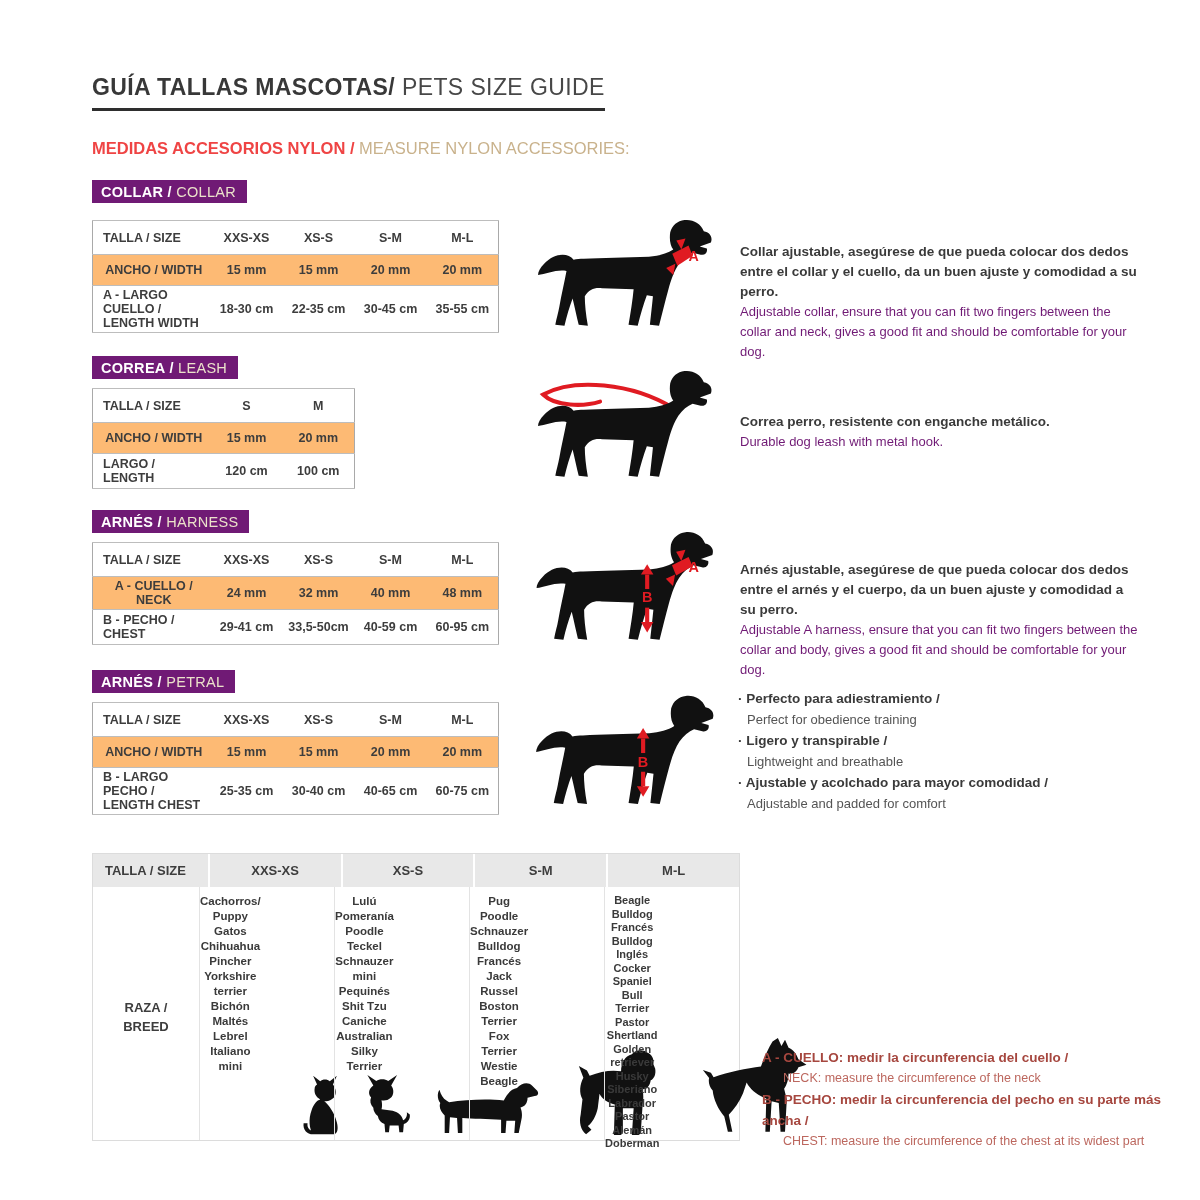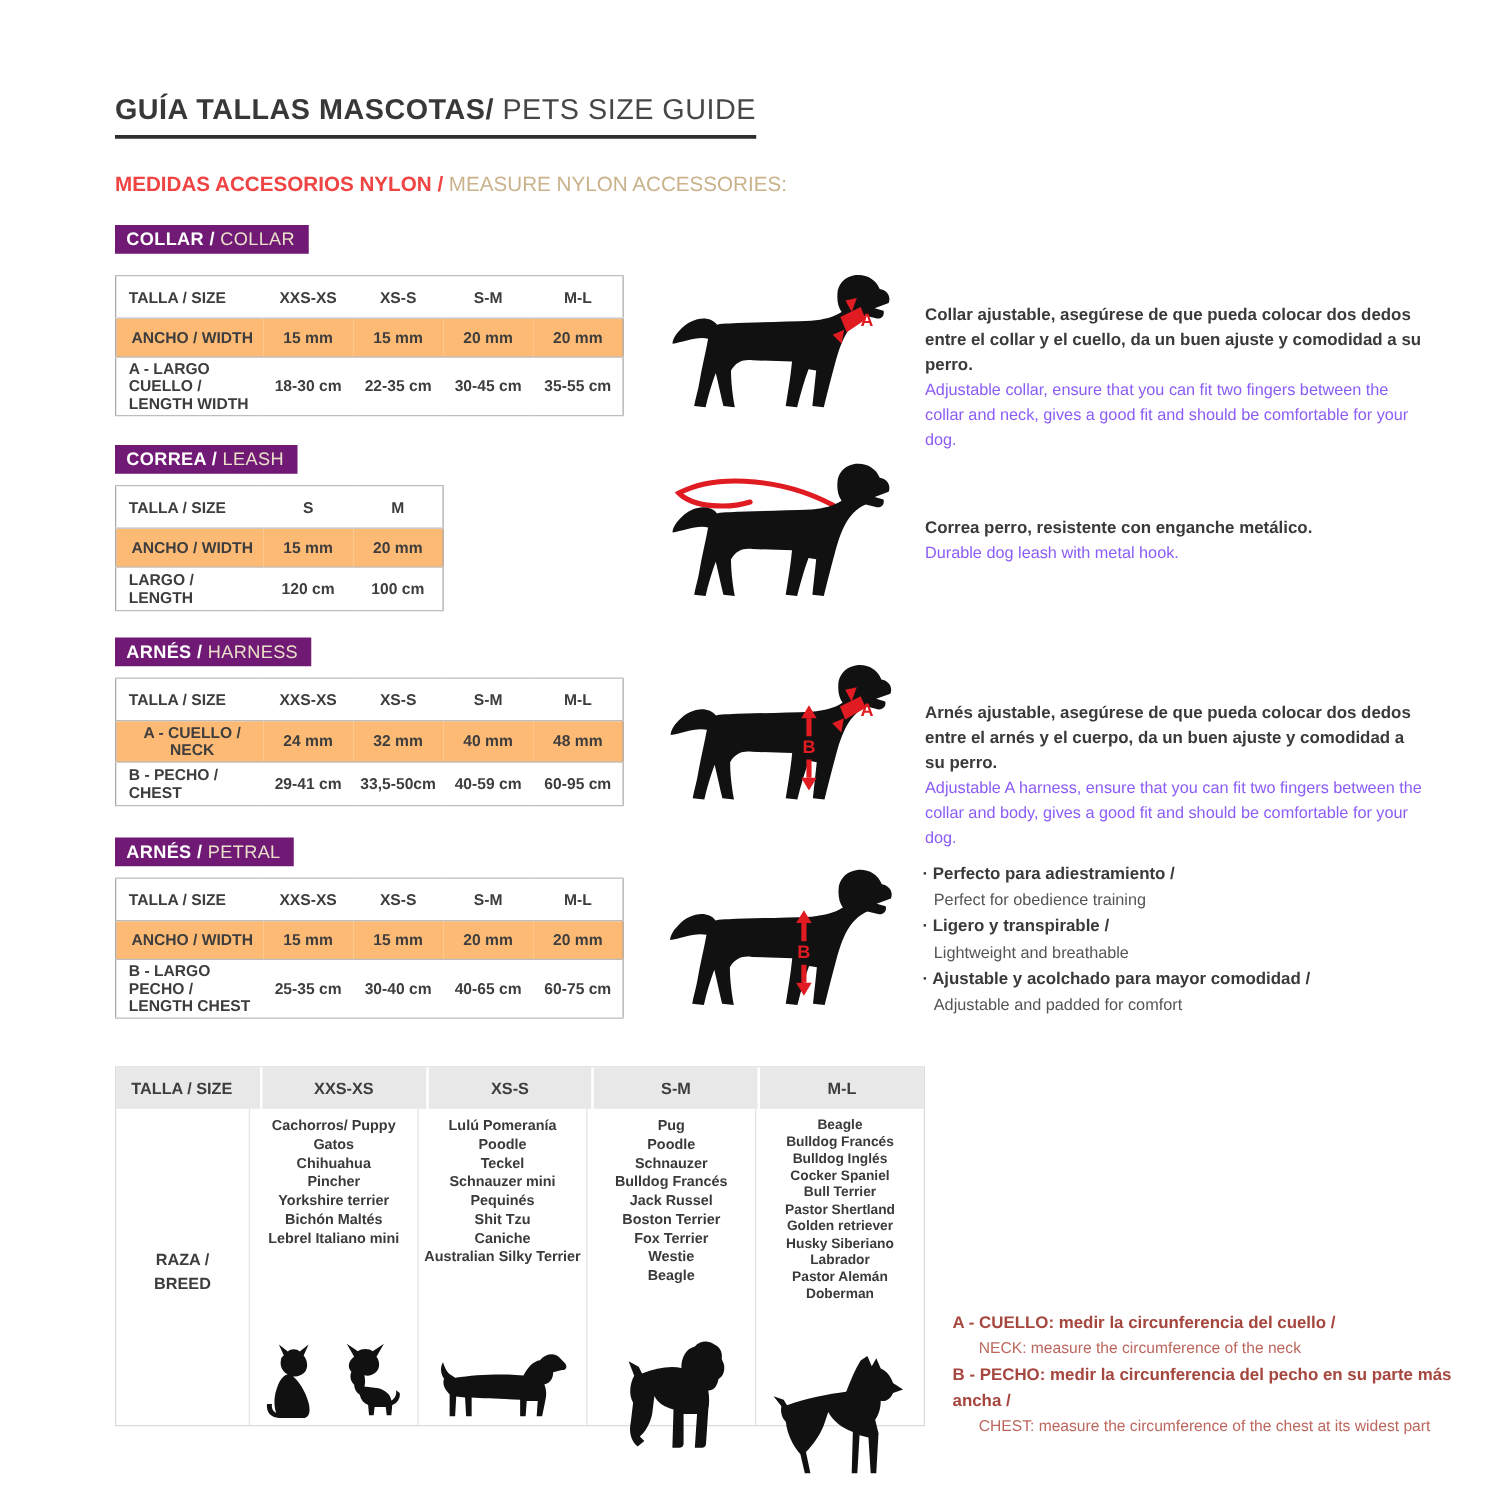--- a/index.html
+++ b/index.html
@@ -31,21 +31,21 @@
                       padding:2px 4px;text-align:center;}
   table.size-table td.lab{text-align:left;padding-left:10px;padding-right:6px;}
   table.size-table tr.shaded td{background:#fdba74;text-align:center;}
   .col-lab{width:118px;}.col-v{width:72px;}
   tr.h33 td{height:29px;} tr.h30 td{height:26px;} tr.h34 td{height:30px;}
   tr.h40 td{height:36px;} tr.h46 td{height:42px;}
 
   
   .desc{width:402px;}
   .desc .es{font-weight:bold;font-size:13.5px;line-height:20px;color:#3a3a3a;margin-top:20px;}
-  .desc .en{font-weight:400;font-size:13px;line-height:20px;color:#8b5cf6;}
+  .desc .en{font-weight:400;font-size:13px;line-height:20px;color:#701a75;}
 
   
   .bullets{width:410px;}
   .bullet-es{font-weight:bold;font-size:13.5px;line-height:21px;color:#3a3a3a;}
   .bullet-es::before{content:"· ";}
   .bullet-en{font-weight:400;font-size:13px;line-height:21px;color:#545454;padding-left:9px;}
 
   
   .dog-svg{display:block;}
   .dog-body{fill:#111;}
@@ -56,21 +56,21 @@
   .leash-line{fill:none;stroke:#e01b22;stroke-width:4;stroke-linecap:round;}
 
   
   #breed-table{left:92px;top:853px;width:646px;border:1px solid #dcdcdc;background:#fff;}
   #breed-header{display:flex;background:#e8e8e8;height:33px;align-items:center;
                 font-weight:bold;font-size:13px;color:#3d3d3d;}
   #breed-header .bh{text-align:center;border-left:2px solid #fff;height:100%;
                     display:flex;align-items:center;justify-content:center;}
   #breed-header .bh:first-child{border-left:none;justify-content:flex-start;padding-left:12px;}
   #breed-body{display:flex;height:253px;}
-  .bcell{border-left:1px solid #e3e3e3;display:flex;flex-direction:column;
+  .bcell{border-left:1px solid #e3e3e3;display:flex;flex-direction:row;
          justify-content:space-between;padding-top:7px;box-sizing:border-box;gap:41px;}
   .bcell:first-child{border-left:none;justify-content:center;align-items:center;}
   .bw-lab{width:106px;}.bw-col{width:135px;}
   .breed-list{text-align:center;font-weight:bold;font-size:11.5px;line-height:15px;color:#3a3a3a;}
   .breed-list.tight .breed-line{font-size:11px;line-height:13.5px;}
   .raza{font-weight:bold;font-size:13px;line-height:19px;text-align:center;color:#3d3d3d;}
   .sil-row{display:flex;justify-content:center;align-items:flex-end;gap:6px;padding-bottom:3px;}
   .sil{fill:#111;display:block;}
 
   

